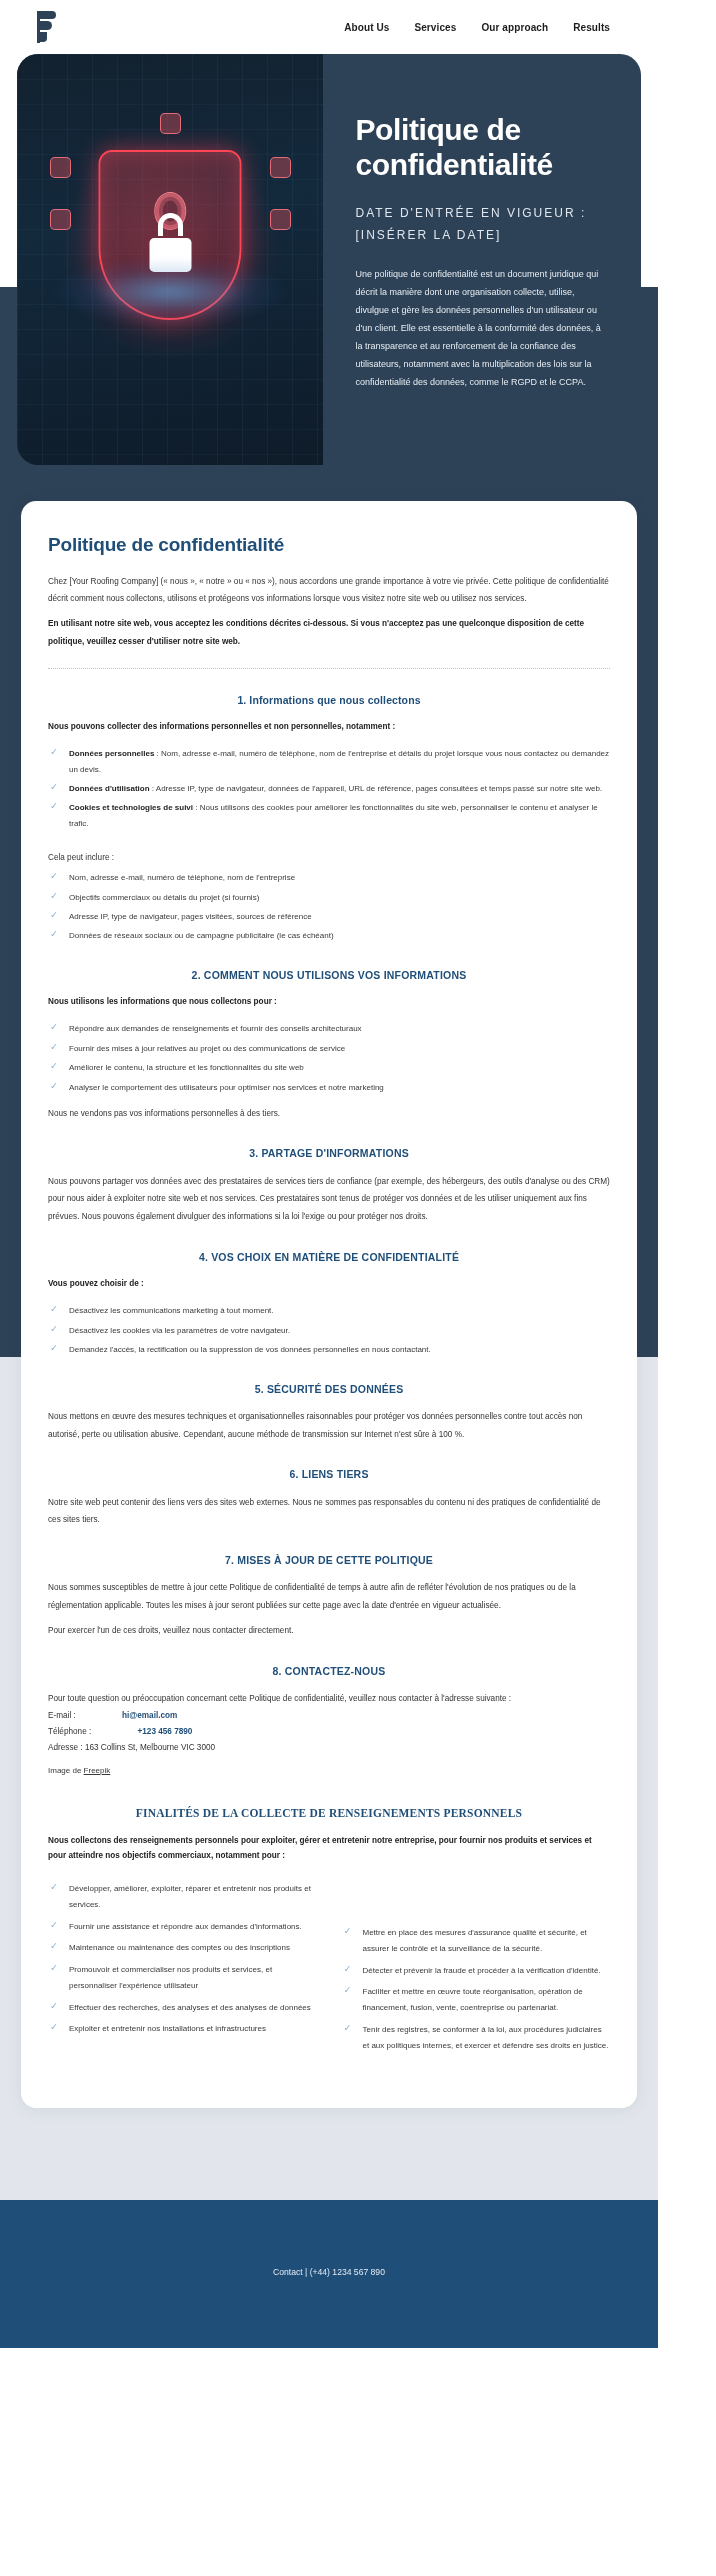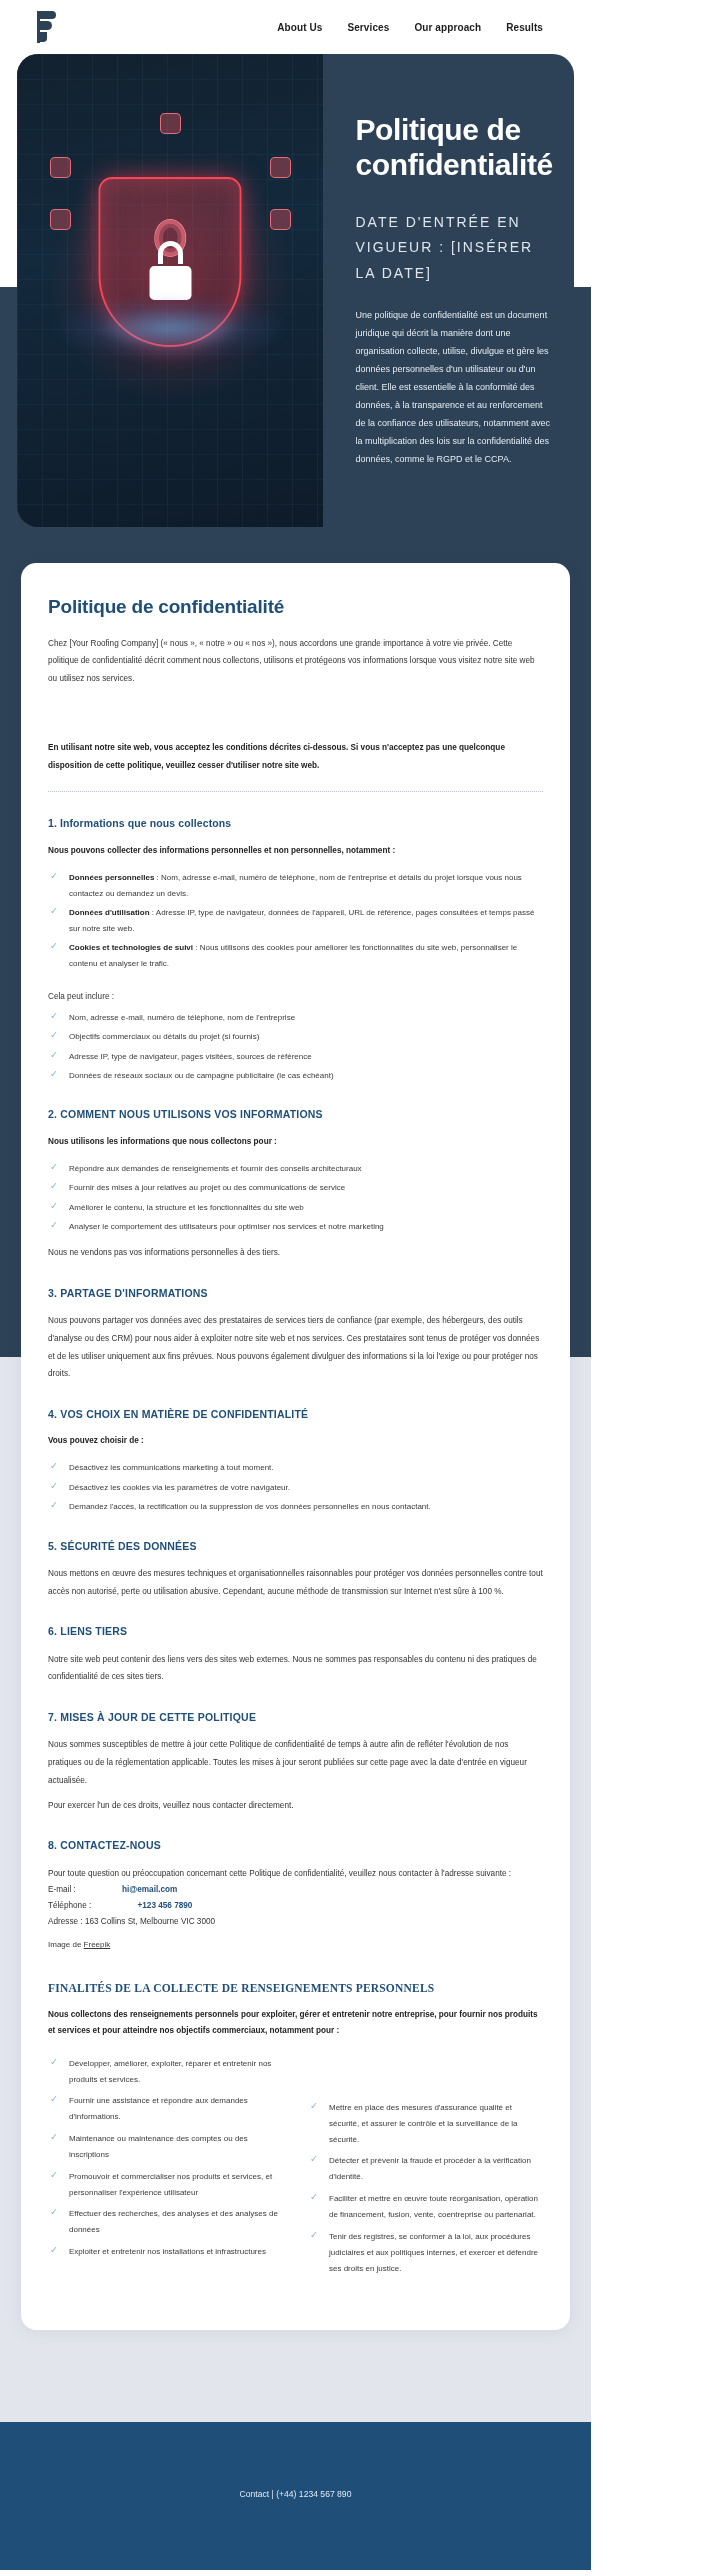--- a/index.html
+++ b/index.html
@@ -5,21 +5,21 @@
 <style>
   * { margin:0; padding:0; box-sizing:border-box; }
   html,body { width:717px; }
   body {
     font-family:"Liberation Sans", sans-serif;
     background:#ffffff;
     color:#2b2b2b;
     width:717px;
     overflow-x:hidden;
   }
-  .page { position:relative; width:591px; }
+  .page { position:relative; width:658px; }
 
   
   .site-header {
     height:54px;
     background:#ffffff;
     display:flex;
     align-items:center;
     padding:0 31px;
   }
   .logo-mark { width:25px; height:32.5px; position:relative; margin-left:5.7px; }
@@ -97,22 +97,22 @@
   .node.n4{ right:32.5px; top:155px; }
   .node.n5{ left:50%; margin-left:-10.5px; top:59px; }
 
   .hero-content {
     flex:1; padding:59px 38px 59px 32.5px; color:#ffffff;
   }
   .hero-title {
     font-size:30px; line-height:1.16; font-weight:bold; letter-spacing:-0.4px; color:#fff;
   }
   .hero-date {
-    margin-top:27px;
-    font-size:14px; letter-spacing:2px; line-height:1.85; color:#dfe6ee; text-transform:uppercase;
+    margin-top:19px;
+    font-size:12px; letter-spacing:2px; line-height:1.85; color:#dfe6ee; text-transform:uppercase;
     max-width:268px;
   }
   .hero-body {
     margin-top:19px; font-size:9px; line-height:2.0; color:#e7edf3; max-width:277px;
   }
 
   
   .band {
     position:absolute; left:0; right:0; top:287px; height:1071px;
     background:#2e4257; z-index:-2;
@@ -128,29 +128,29 @@
     margin:36px 21px 0 21px;
     background:#ffffff;
     border-radius:15.3px;
     padding:32.5px 27px 44px 27px;
     box-shadow:0 1.9px 17px rgba(30,50,80,0.08);
   }
   h2.card-title {
     color:#1f4e79; font-size:19px; font-weight:bold; letter-spacing:-0.2px; margin-bottom:17px;
   }
   p.body { font-size:8.2px; line-height:2.15; color:#333333; }
-  p.body.strong { font-weight:bold; color:#222;margin-top:44px; }
+  p.body.strong { font-weight:bold; color:#222; }
   .spacer-8 { height:7.6px; }
 
   .dotted-sep {
     border:none; border-top:1.3px dotted #b9c4d2; margin:17px 0 21px 0;
   }
 
   h3.sec-title {
-    color:#1f4e79; font-size:10.5px; font-weight:bold; margin:25px 0 13.4px 0; letter-spacing:0.1px;
+    color:#1f4e79; font-size:10.5px; font-weight:bold; margin:25px 0 13.4px 0; letter-spacing:0.1px;text-align:center;
   }
   h3.sec-title.upper { text-transform:uppercase; letter-spacing:0.2px; }
   p.lead { font-size:8.2px; font-weight:bold; color:#222; line-height:1.9; margin-bottom:11.5px; }
 
   ul.checks { list-style:none; margin:3.8px 0 9.6px 0; }
   ul.checks li {
     position:relative; padding-left:21px; font-size:8px; line-height:1.95; color:#3a3a3a;
     margin-bottom:3.8px;
   }
   ul.checks li .tick {

